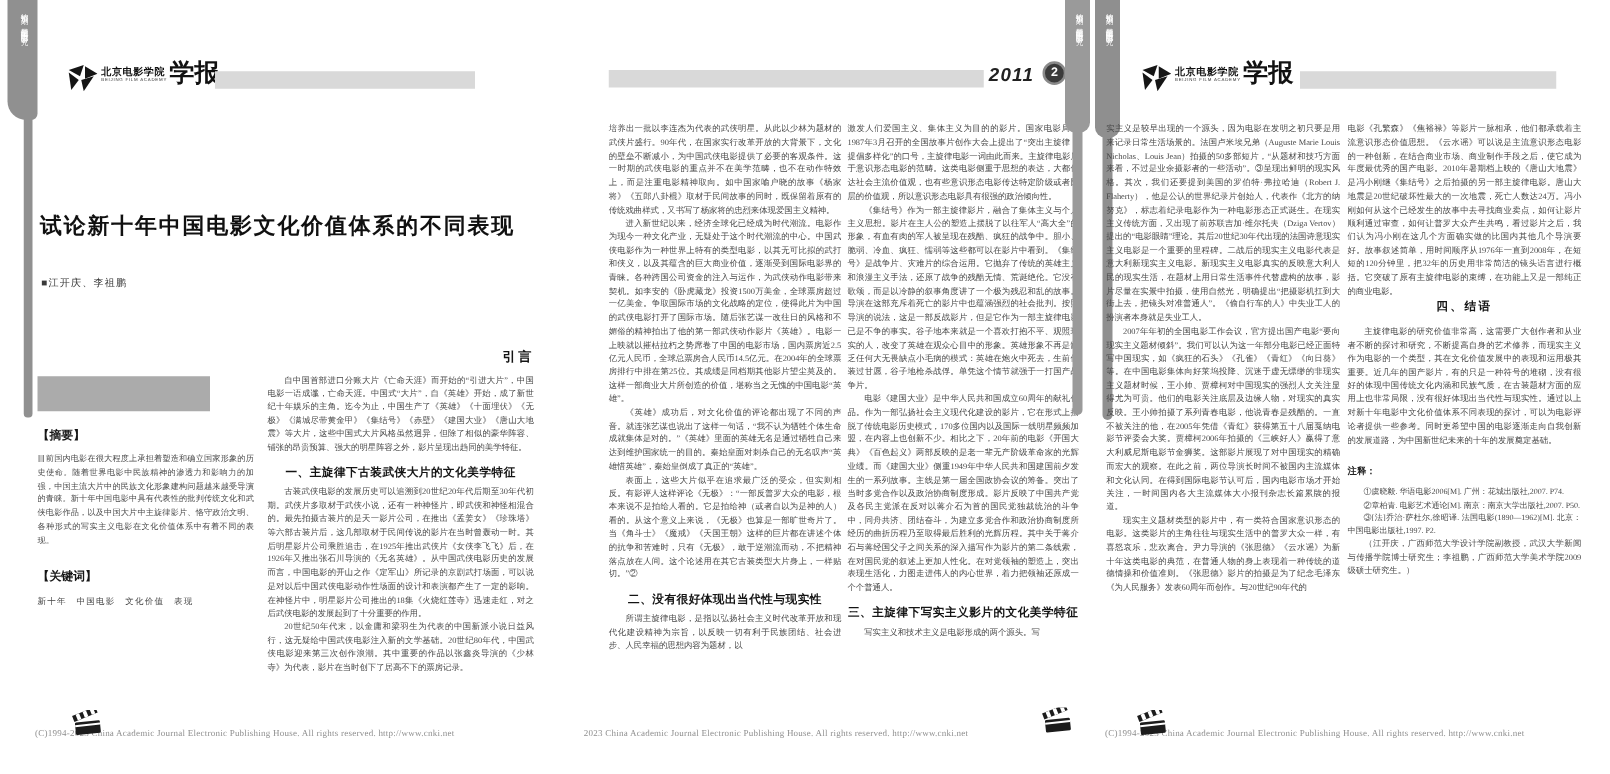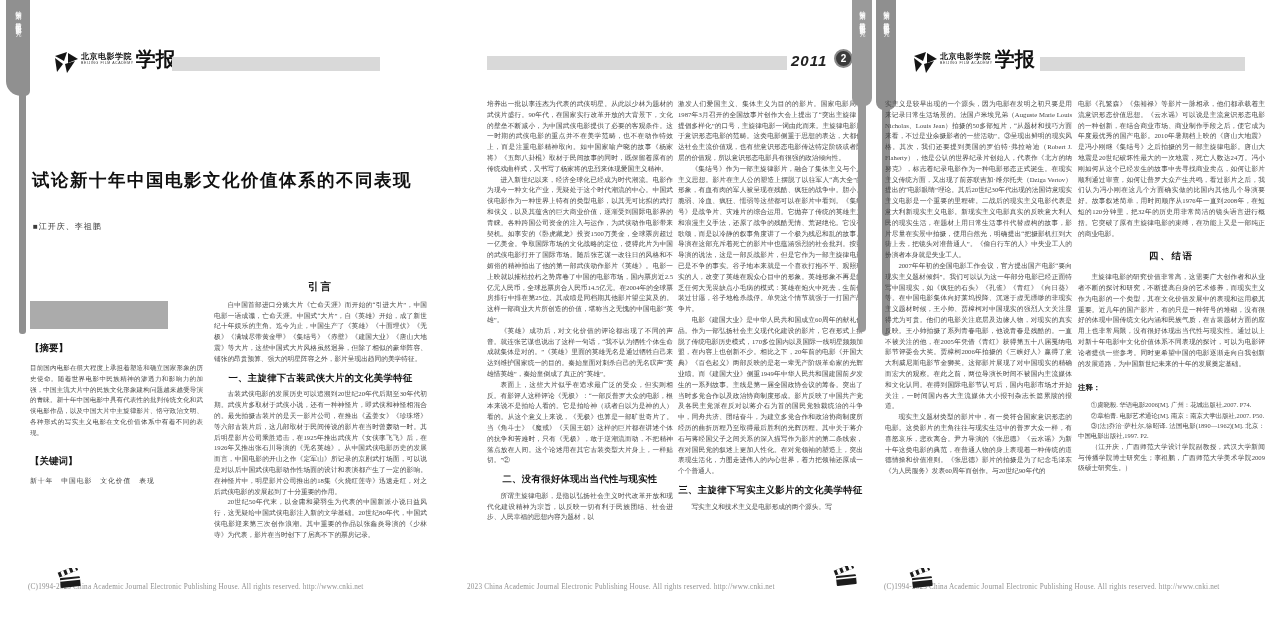--- a/index.html
+++ b/index.html
@@ -11,47 +11,47 @@
   .abs{position:absolute}
   
   .edge-tab{background:#8f8f8f;overflow:hidden;display:flex;justify-content:center}
   .edge-tail{background:#8f8f8f}
   .vtext{
     writing-mode:vertical-rl;color:#fff;font-size:6px;letter-spacing:1px;
     font-family:"Liberation Sans","DejaVu Sans",sans-serif;margin-top:6px;white-space:nowrap;
   }
   
   .logo{display:flex;align-items:flex-start}
-  .logo-txt{margin-left:3px;display:flex;align-items:flex-start}
+  .logo-txt{margin-left:3px;display:flex;align-items:center}
   .logo-cn{font-family:"Liberation Sans",sans-serif;font-weight:bold;font-size:8px;color:#111;letter-spacing:.5px;line-height:9px;display:block}
   .logo-en{font-size:3.5px;color:#333;letter-spacing:.6px;line-height:5px;display:block;font-family:"Liberation Sans",sans-serif}
   .logo-bao{font-family:"Liberation Serif",serif;font-weight:bold;font-size:20px;color:#111;line-height:15px;margin-left:2px}
   .hbar{background:#d9d9d9}
   .absbar{background:#ababab}
   
   .title{
     font-family:Liberation Sans, sans-serif;font-weight:bold;
     font-size:17.5px;color:#101010;letter-spacing:1.5px;white-space:nowrap;
   }
   .authors{font-size:8px;color:#3a3a3a;letter-spacing:1px}
   .meta-label{font-family:"Liberation Sans",sans-serif;font-weight:bold;font-size:9.5px;color:#161616;margin:0 0 8px 0}
   .meta-text{font-size:6.5px;line-height:10.8px;color:#4a4a4a;text-align:justify;margin:0}
   .kw{font-size:6.8px;color:#444;letter-spacing:1px}
   .bodycol{font-size:6.7px;line-height:10.8px;color:#474747;text-align:justify}
   .bodycol p{margin:0;text-indent:2em;text-align:justify}
   .bodycol p.cont{text-indent:0}
   .h-center{
     font-family:"Liberation Sans",sans-serif;font-weight:bold;font-size:10.5px;
-    color:#141414;text-align:center;margin:0 0 8px 0;letter-spacing:2px;text-indent:0;
+    color:#141414;text-align:right;margin:0 0 8px 0;letter-spacing:2px;text-indent:0;
   }
   .h-sec{
     font-family:"Liberation Sans",sans-serif;font-weight:bold;font-size:9.3px;
     color:#141414;margin:8px 0 6px 0;letter-spacing:.4px;text-indent:0;text-align:center;
   }
-  .h-sec.center{text-align:center;margin-top:12px;margin-bottom:10px;letter-spacing:2px}
+  .h-sec.center{text-align:center;margin-top:1px;margin-bottom:10px;letter-spacing:2px}
   .notes-label{font-family:Liberation Sans, sans-serif;font-weight:bold;font-size:7.5px;color:#222;margin:14px 0 6px 0;text-indent:0}
   .note{font-size:6.4px;line-height:10.4px;color:#4a4a4a;margin:0 0 2px 0;text-indent:0;text-align:left}
   .bio{font-size:6.7px;line-height:10.8px;color:#4a4a4a;margin-top:16px;text-indent:3em;text-align:justify}
   
   .year{font-family:"Liberation Sans",sans-serif;font-weight:bold;font-style:italic;font-size:15px;color:#222;letter-spacing:1px}
   .badge{
     width:19px;height:19px;border-radius:50%;background:#3b3b3b;border:2px solid #8a8a8a;
     color:#fff;font-family:"Liberation Sans",sans-serif;font-weight:bold;font-size:10px;
     display:flex;align-items:center;justify-content:center;box-sizing:border-box;
   }

